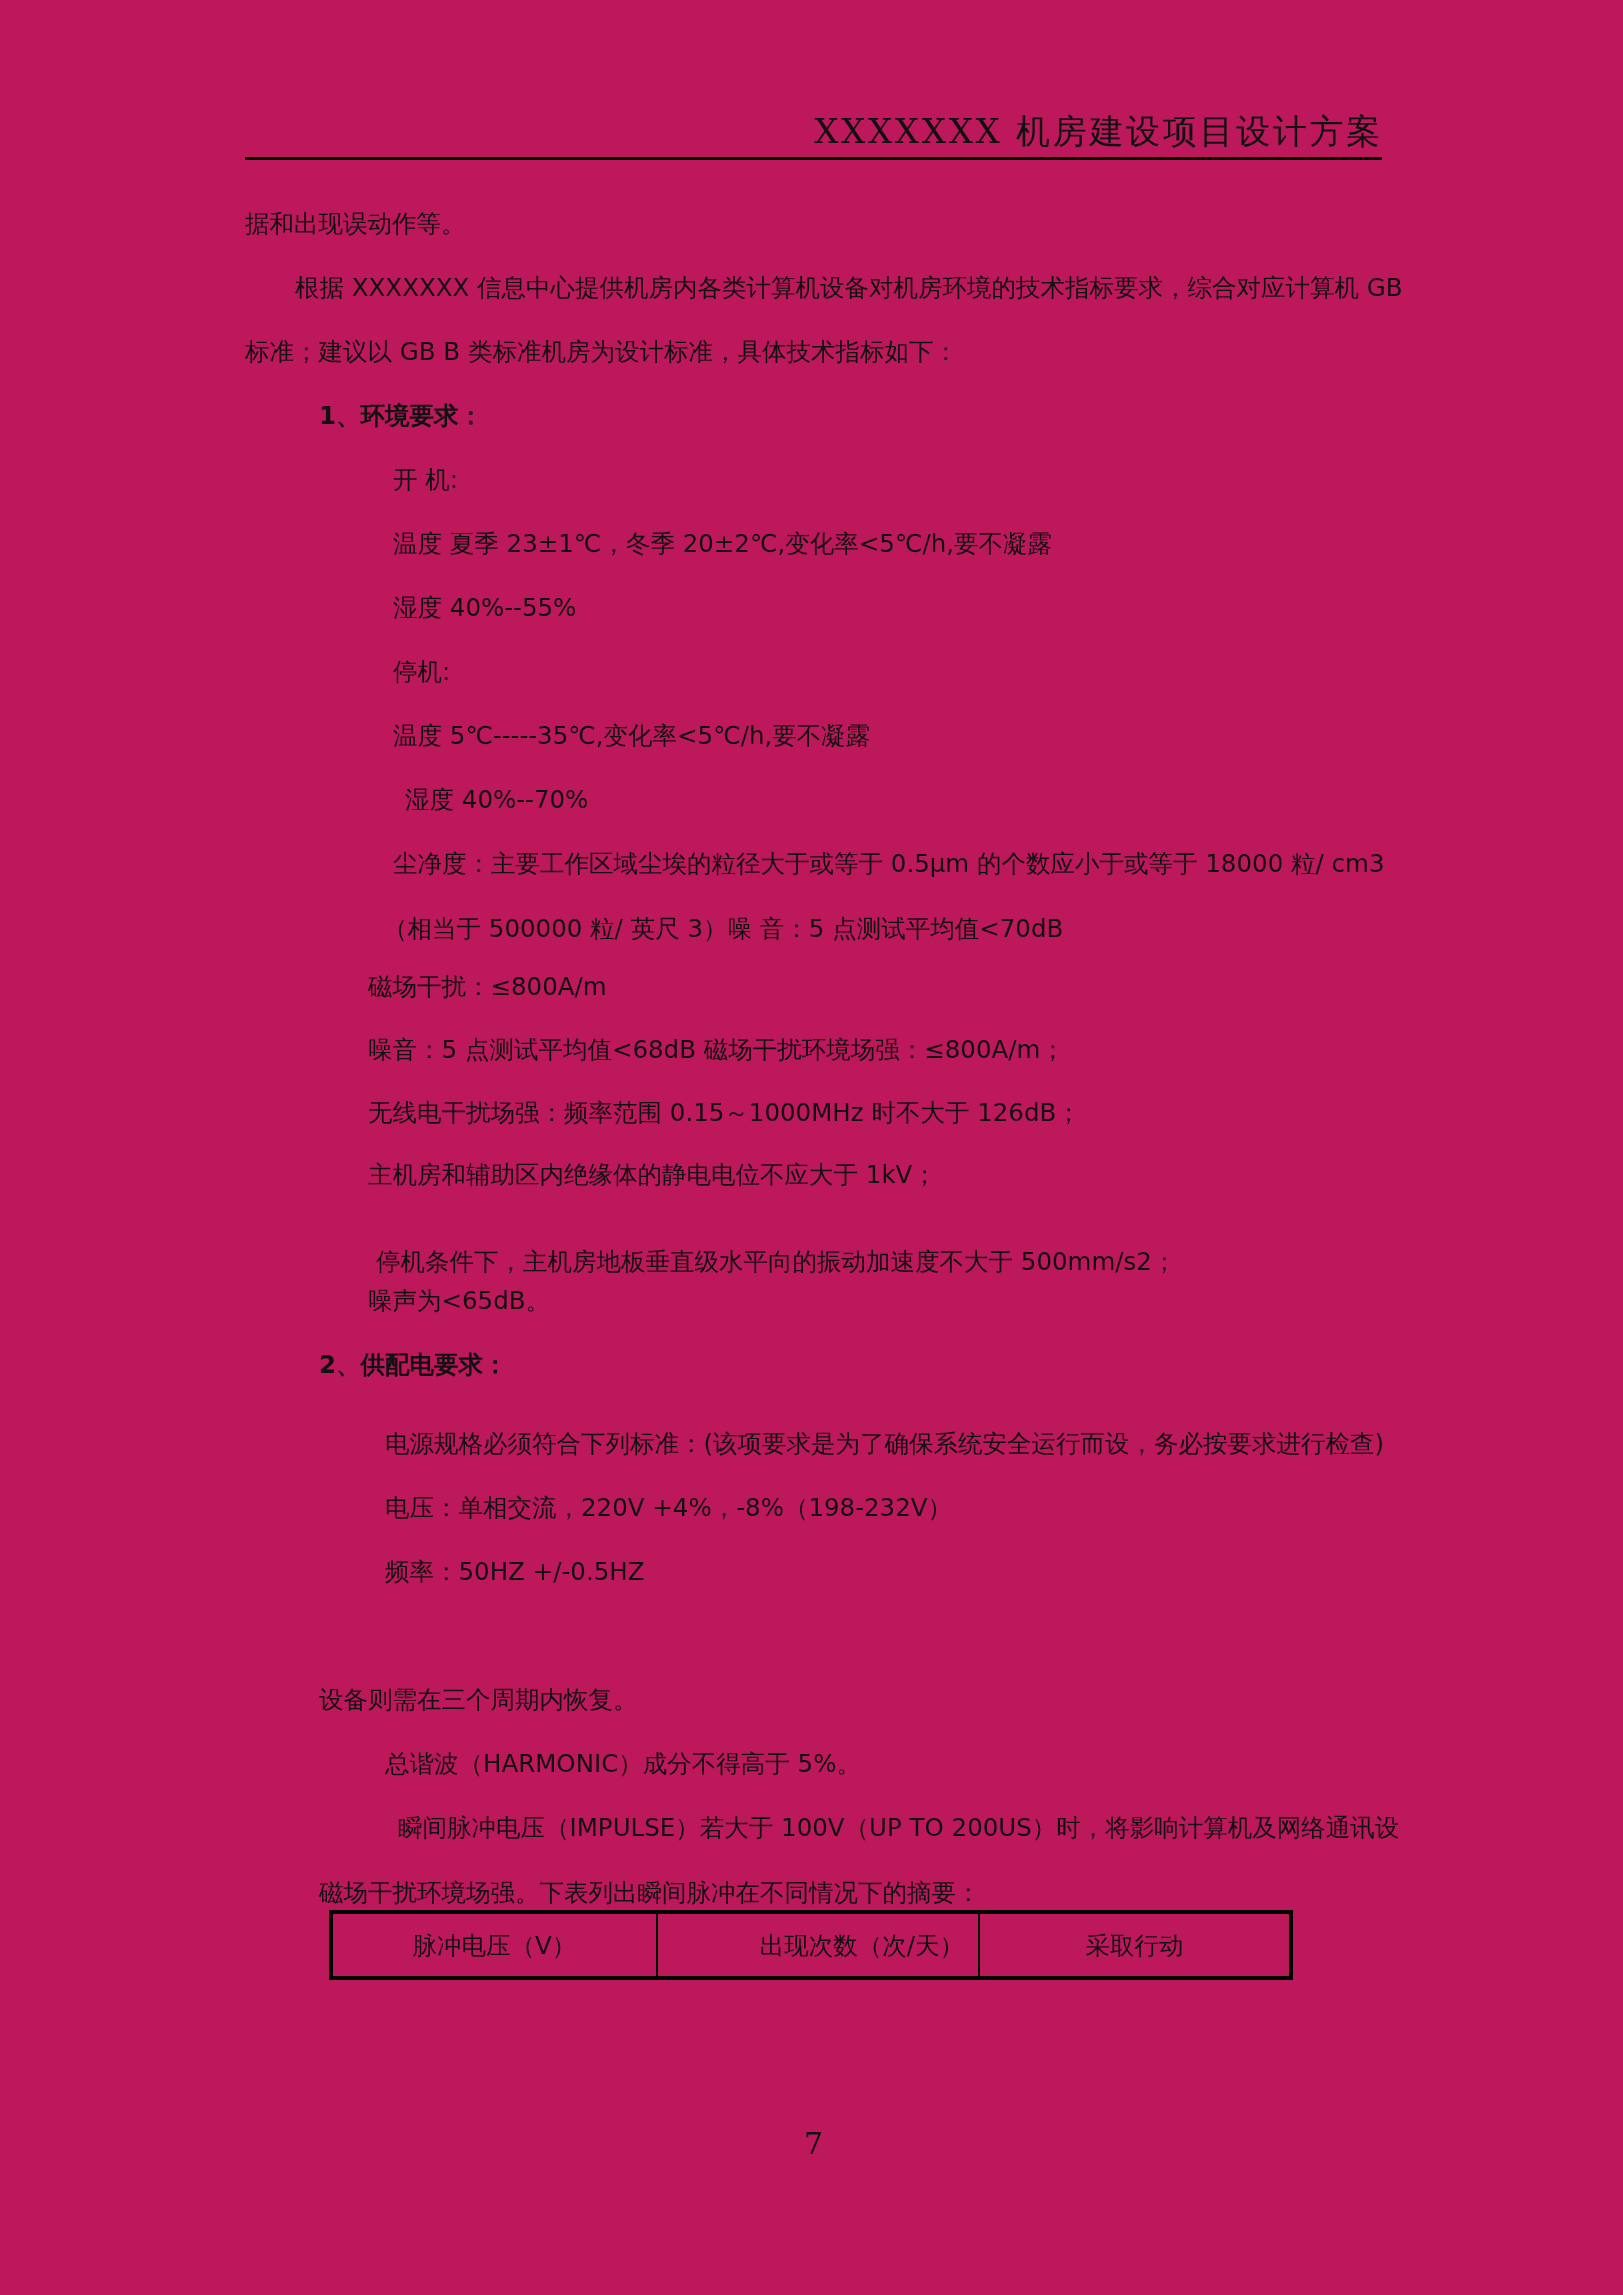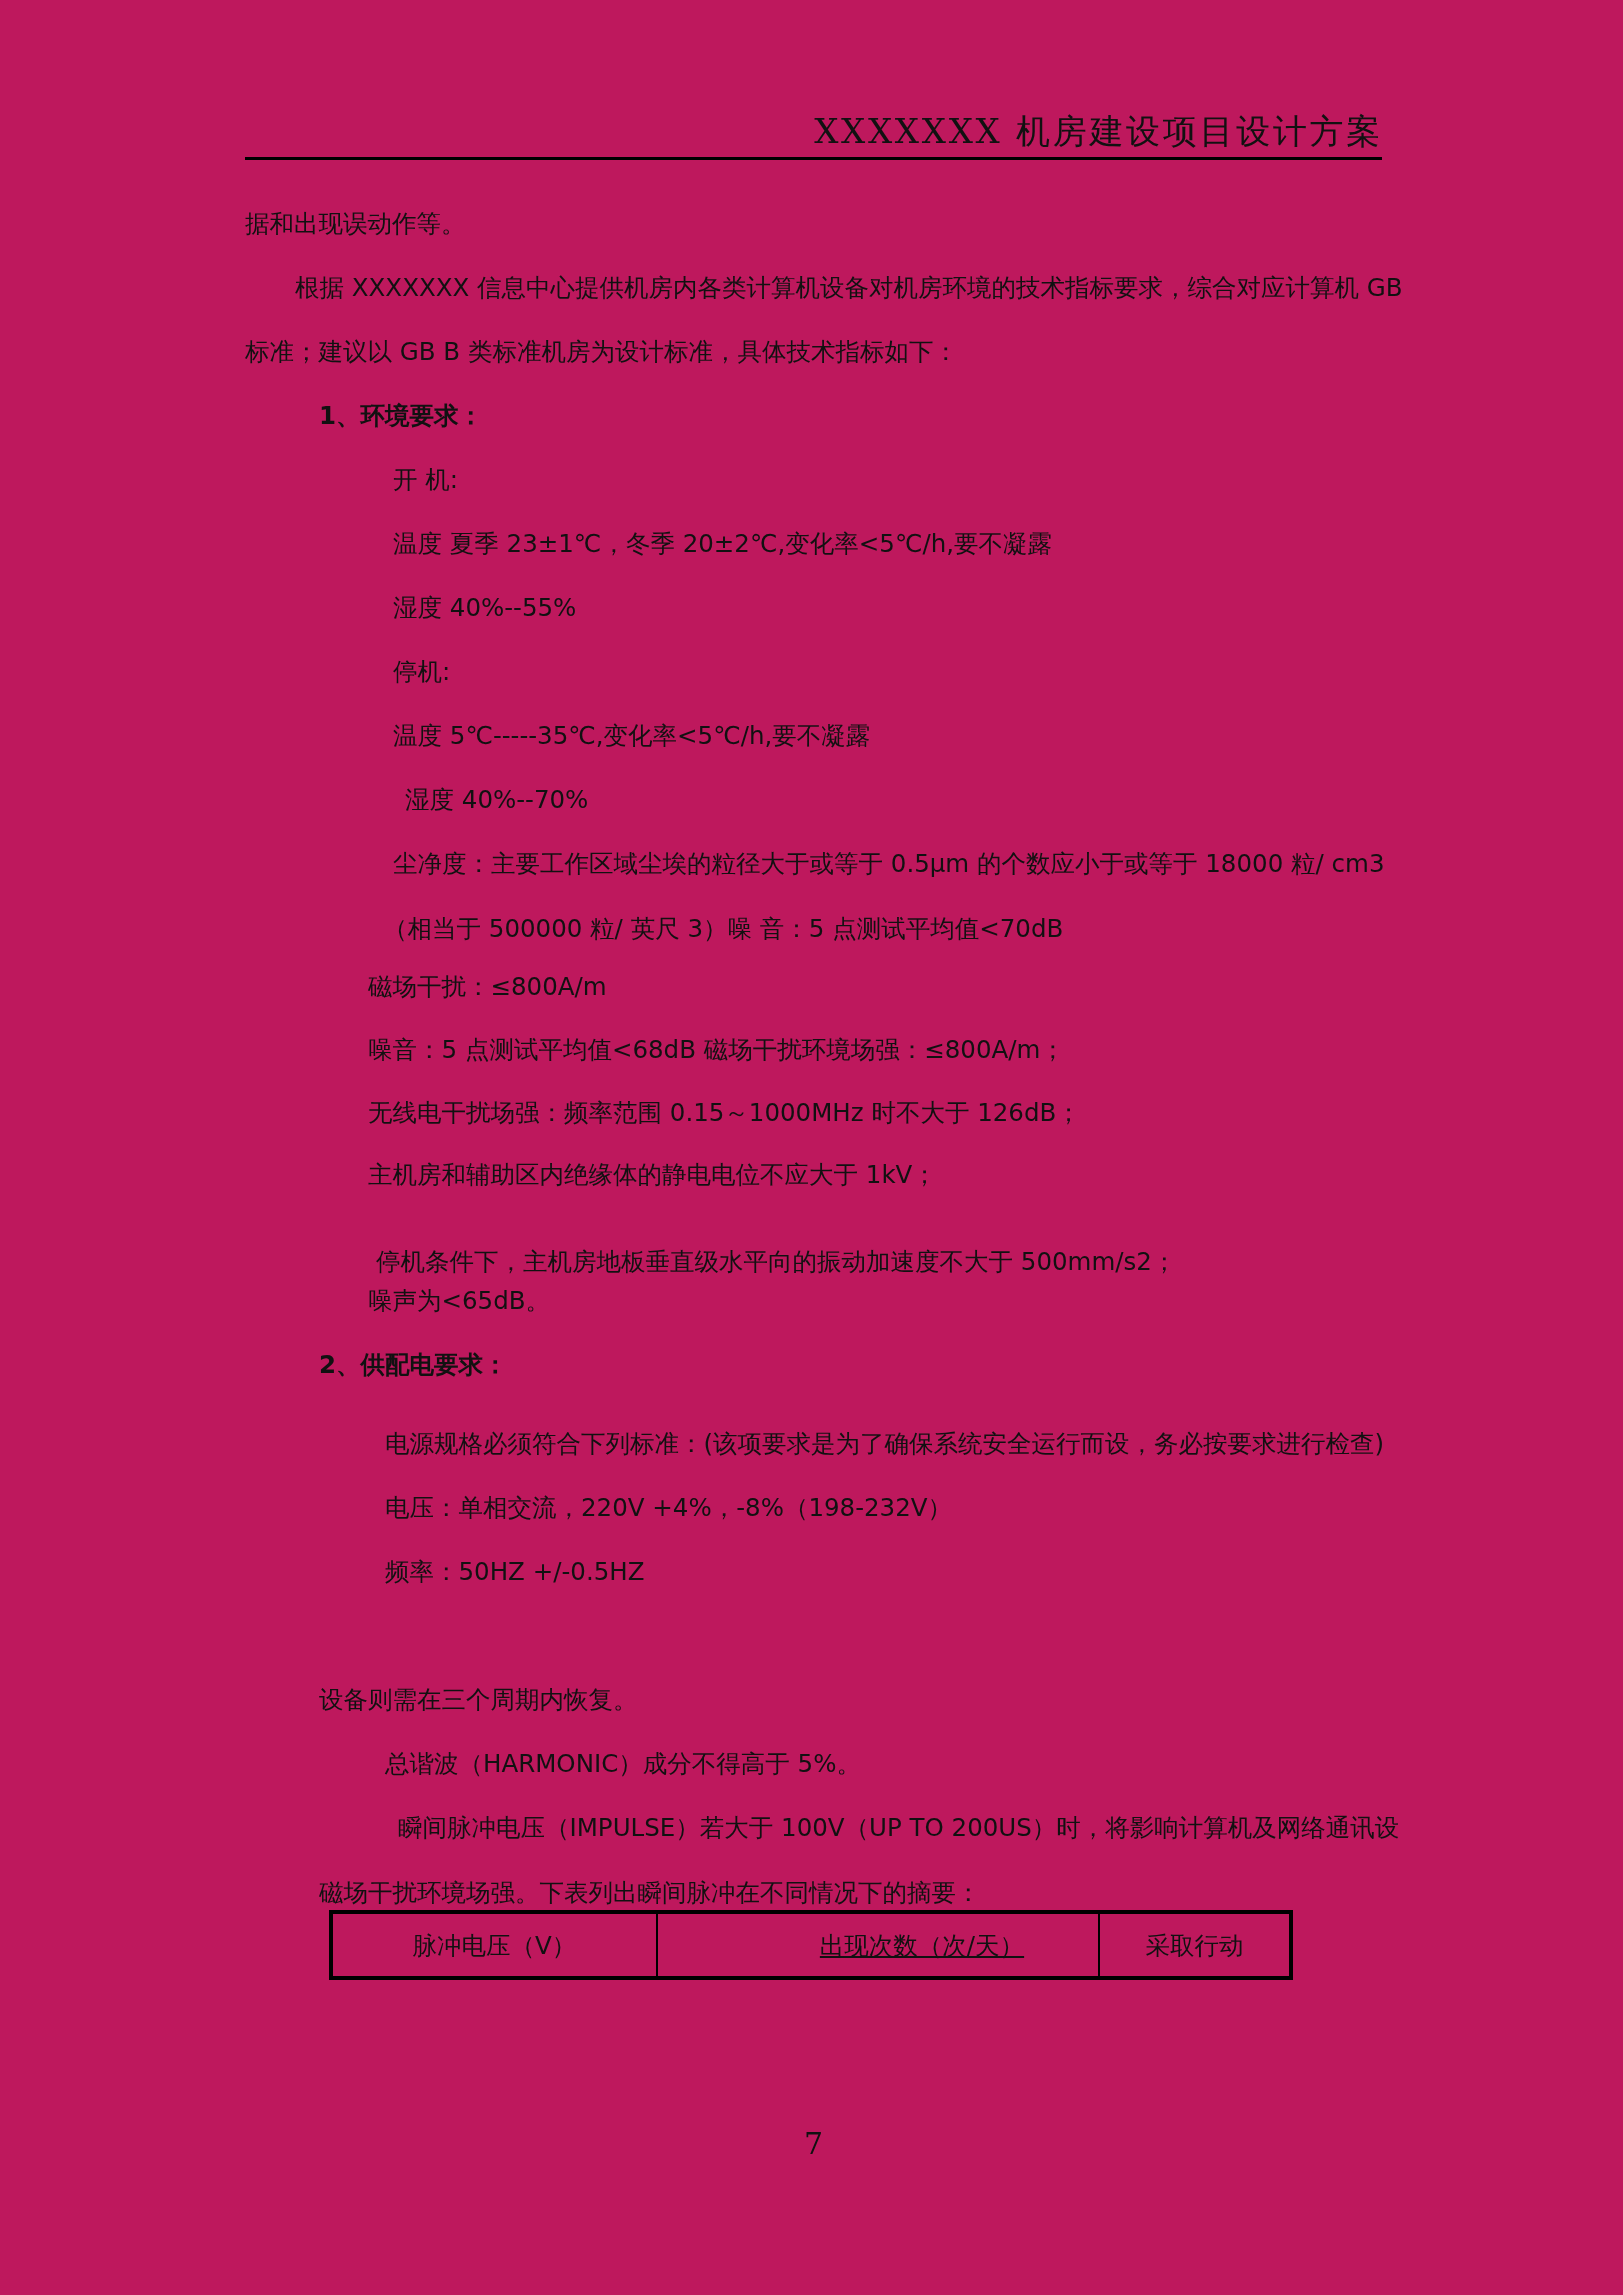--- a/index.html
+++ b/index.html
@@ -25,21 +25,21 @@
     .tbl {
       position: absolute; left: 329px; top: 1910px; width: 964px; height: 70px;
       border: 4.1px solid #000; box-sizing: border-box; display: flex;
     }
     .tbl .cell {
       height: 100%; display: flex; align-items: center; justify-content: center;
       font-family: "DejaVu Sans", "Liberation Sans", sans-serif; font-size: 24.5px; color: #111;
       box-sizing: border-box; white-space: nowrap;
     }
     .tbl .c1 { width: 325px; border-right: 2px solid #000; }
-    .tbl .c2 { width: 442px; border-right: 2px solid #000; padding-left: 88px; text-decoration: underline; }
+    .tbl .c2 { width: 322px; border-right: 2px solid #000; padding-left: 88px; }
     .tbl .c3 { flex: 1; }
 
     .page-number {
       position: absolute; left: 804px; top: 2126px;
       font-family: "DejaVu Serif", "Liberation Serif", serif; font-size: 30px; color: #111;
     }
   </style>
 </head>
 <body>
 

